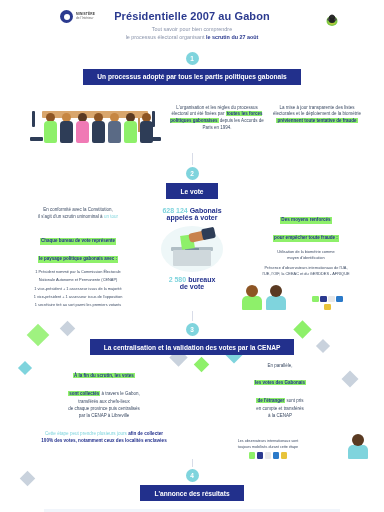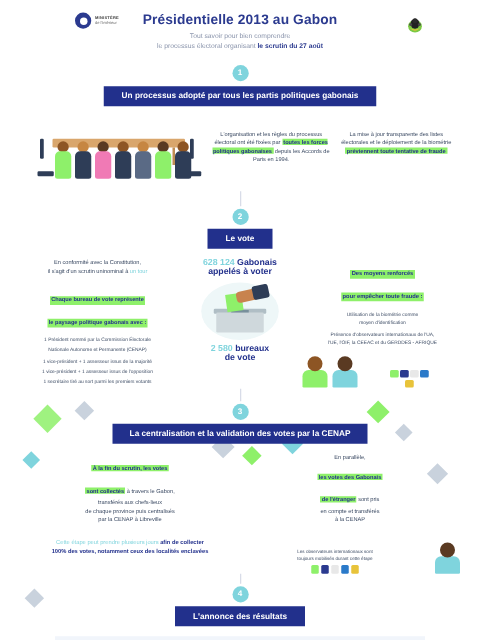--- a/index.html
+++ b/index.html
@@ -136,21 +136,21 @@
 
   <div class="header">
     <div class="logo-min">
       <div class="logo-mark"></div>
       <div class="logo-txt">
         <div>MINISTÈRE</div>
         <div>de l'Intérieur</div>
       </div>
     </div>
 
-    <div class="header-title">Présidentielle 2013 au Gabon</div>
+    <div class="header-title">Présidentielle 2007 au Gabon</div>
     <div class="header-sub1">Tout savoir pour bien comprendre</div>
     <div class="header-sub2"><span>le processus électoral organisant </span><b>le scrutin du 27 août</b></div>
 
     <svg class="coat" viewBox="0 0 32 32">
       <ellipse cx="16" cy="18" rx="11" ry="10" fill="#7ac943"></ellipse>
       <ellipse cx="16" cy="14" rx="7" ry="8" fill="#222"></ellipse>
       <circle cx="16" cy="9" r="4" fill="#2b2b2b"></circle>
       <path d="M7 20 Q16 30 25 20 Q16 26 7 20Z" fill="#e8c33a"></path>
       <circle cx="9" cy="15" r="2.4" fill="#4a4a4a"></circle>
       <circle cx="23" cy="15" r="2.4" fill="#4a4a4a"></circle>

